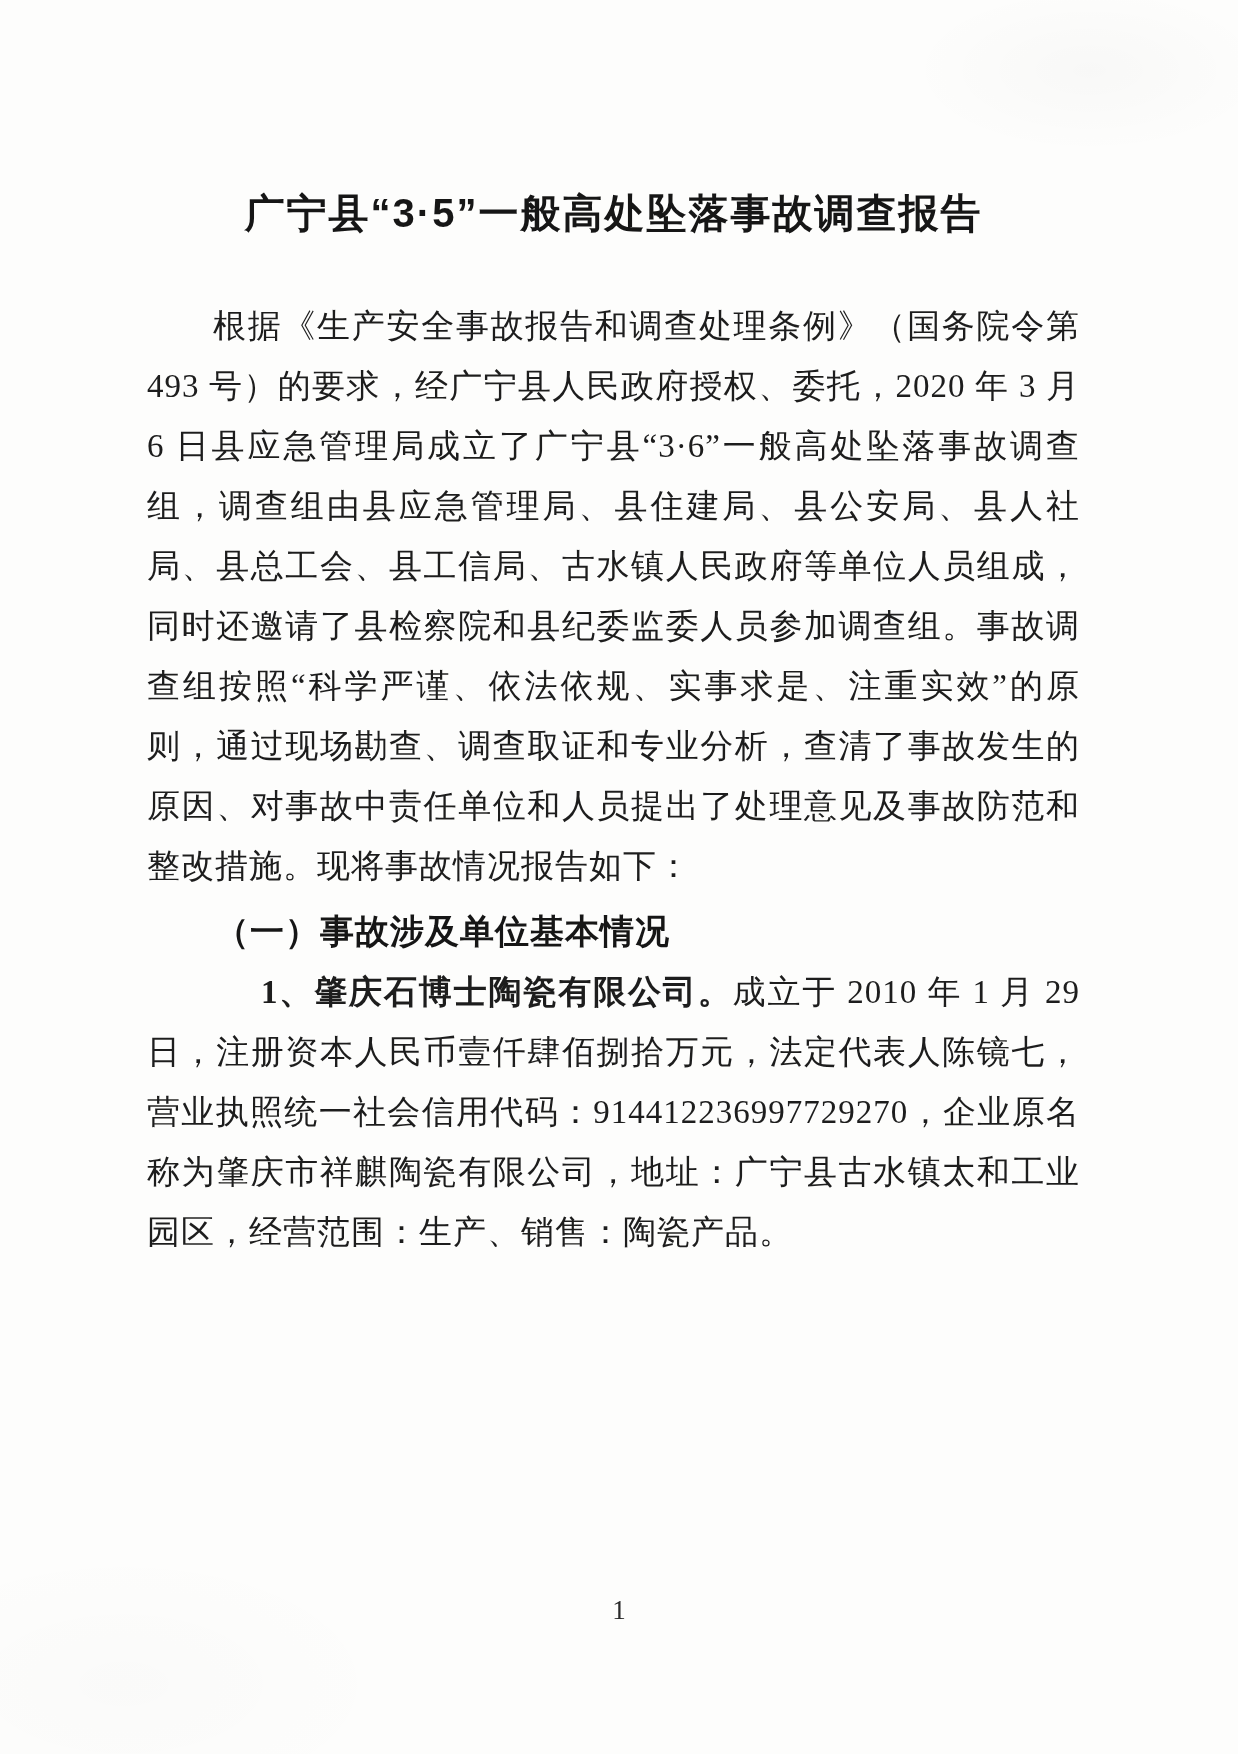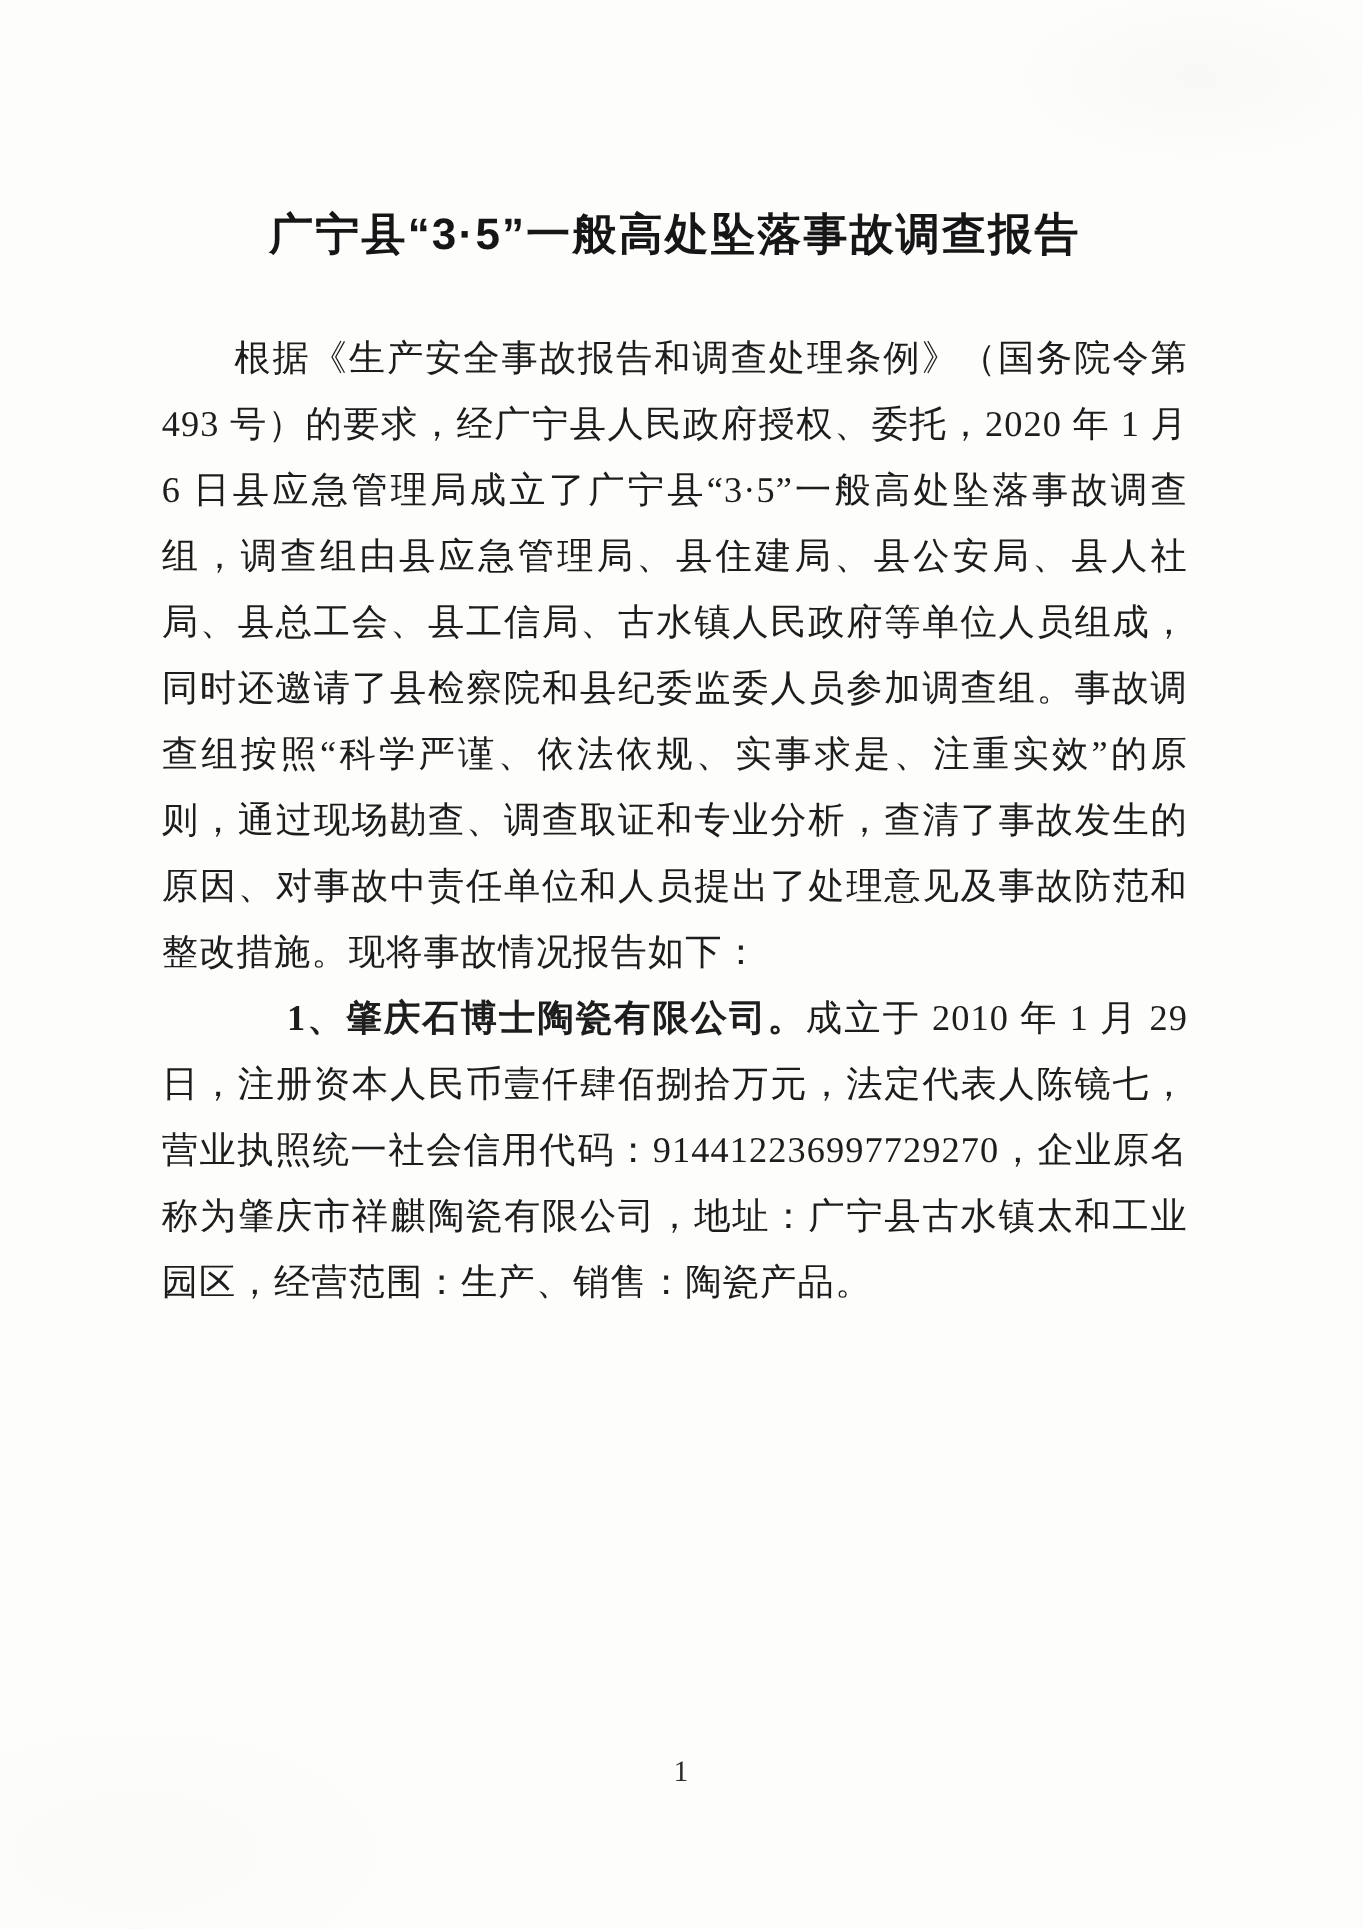--- a/index.html
+++ b/index.html
@@ -83,22 +83,23 @@
 </style>
 </head>
 <body>
 
 <div class="page">
   <div class="content">
 
     <h1 class="title">广宁县“3·5”一般高处坠落事故调查报告</h1>
 
 
-    <p class="para">根据《生产安全事故报告和调查处理条例》（国务院令第 493 号）的要求，经广宁县人民政府授权、委托，2020 年 1 月 6 日县应急管理局成立了广宁县“3·5”一般高处坠落事故调查组，调查组由县应急管理局、县住建局、县公安局、县人社局、县总工会、县工信局、古水镇人民政府等单位人员组成，同时还邀请了县检察院和县纪委监委人员参加调查组。事故调查组按照“科学严谨、依法依规、实事求是、注重实效”的原则，通过现场勘查、调查取证和专业分析，查清了事故发生的原因、对事故中责任单位和人员提出了处理意见及事故防范和整改措施。现将事故情况报告如下：</p>
+    <p class="para">根据《生产安全事故报告和调查处理条例》（国务院令第 493 号）的要求，经广宁县人民政府授权、委托，2020 年 3 月 6 日县应急管理局成立了广宁县“3·6”一般高处坠落事故调查组，调查组由县应急管理局、县住建局、县公安局、县人社局、县总工会、县工信局、古水镇人民政府等单位人员组成，同时还邀请了县检察院和县纪委监委人员参加调查组。事故调查组按照“科学严谨、依法依规、实事求是、注重实效”的原则，通过现场勘查、调查取证和专业分析，查清了事故发生的原因、对事故中责任单位和人员提出了处理意见及事故防范和整改措施。现将事故情况报告如下：</p>
 
 
+    <h3 class="subsection-heading">（一）事故涉及单位基本情况</h3>
 
     <p class="para"><span class="bold-lead">1、肇庆石博士陶瓷有限公司。</span><span>成立于 2010 年 1 月 29 日，注册资本人民币壹仟肆佰捌拾万元，法定代表人陈镜七，营业执照统一社会信用代码：914412236997729270，企业原名称为肇庆市祥麒陶瓷有限公司，地址：广宁县古水镇太和工业园区，经营范围：生产、销售：陶瓷产品。</span></p>
 
   </div>
 
   <div class="page-number">1</div>
 </div>
 
 </body></html>

